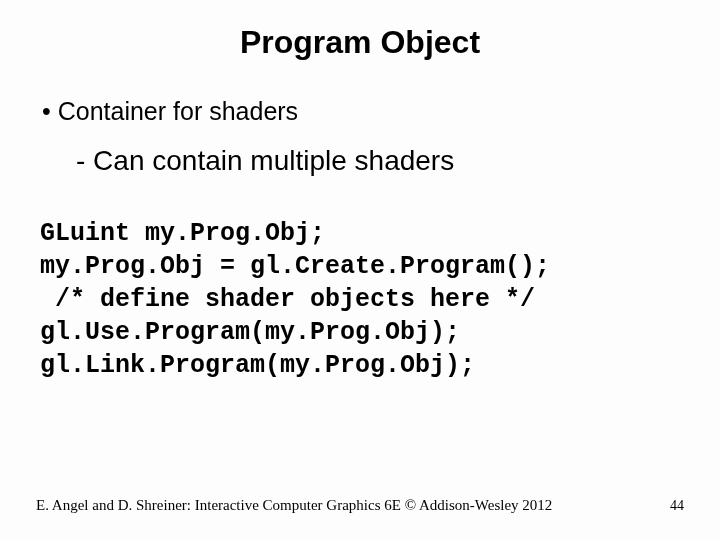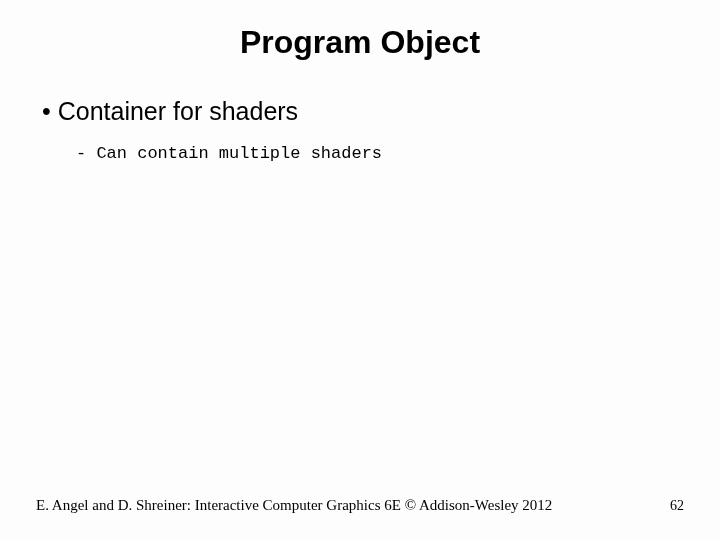--- a/index.html
+++ b/index.html
@@ -2,38 +2,43 @@
 <html><head>
 <meta charset="utf-8">
 <style>
   * { margin: 0; padding: 0; box-sizing: border-box; }
   html, body { width: 720px; height: 540px; background: #fdfdfd; font-family: Arial, Helvetica, sans-serif; color: #000; }
   .slide { position: relative; width: 720px; height: 536px; padding: 18px 34px 0 34px; }
   .title { text-align: center; font-size: 32px; font-weight: bold; margin-top: 6px; margin-bottom: 34px; }
   .bullets { font-size: 25px; line-height: 1.28; margin-left: 8px; }
   .b1 { margin-bottom: 16px; }
   .b1::before { content: "• "; }
-  .b2 { margin-left: 34px; font-size: 17px; font-family: Liberation Mono, monospace; }
+  .b2 { margin-left: 34px; font-size: 28px; }
   .b2::before { content: "- "; }
   .code { font-family: "Courier New", Courier, monospace; font-weight: bold; font-size: 25px; line-height: 1.32; margin-top: 38px; margin-left: 6px; white-space: pre; }
   .footer { position: absolute; bottom: 22px; left: 0; width: 100%; padding: 0 36px; display: flex; justify-content: space-between; align-items: flex-end; font-family: "Times New Roman", Times, serif; }
   .footer .attr { font-size: 15px; }
   .footer .pageno { font-size: 14px; }
 </style>
 </head>
 <body>
 
 <div class="slide">
 
   <div class="title">Program Object</div>
 
   <div class="bullets">
     <div class="b1">Container for shaders</div>
     <div class="b2">Can contain multiple shaders</div>
   </div>
 
+  <div class="code"><span>GLuint my.Prog.Obj;</span>
+<span>my.Prog.Obj = gl.Create.Program();</span>
+<span> /* define shader objects here */</span>
+<span>gl.Use.Program(my.Prog.Obj);</span>
+<span>gl.Link.Program(my.Prog.Obj);</span></div>
 
   <div class="footer">
     <span class="attr">E. Angel and D. Shreiner: Interactive Computer Graphics 6E © Addison-Wesley 2012</span>
-    <span class="pageno">62</span>
+    <span class="pageno">44</span>
   </div>
 
 </div>
 
 </body></html>

